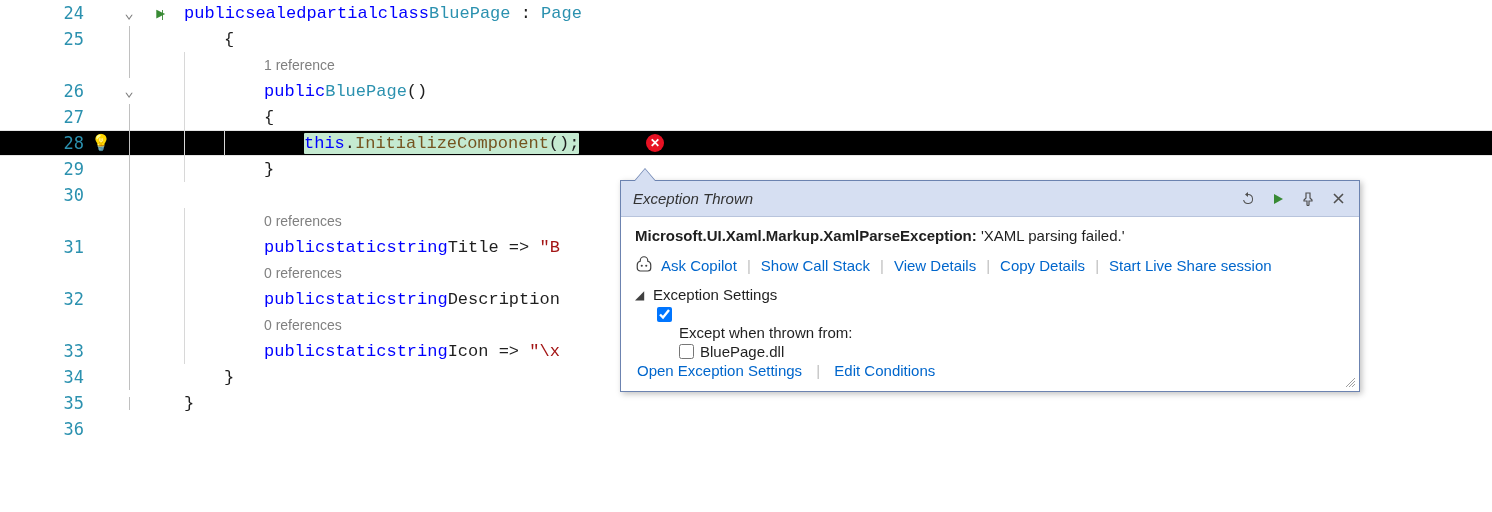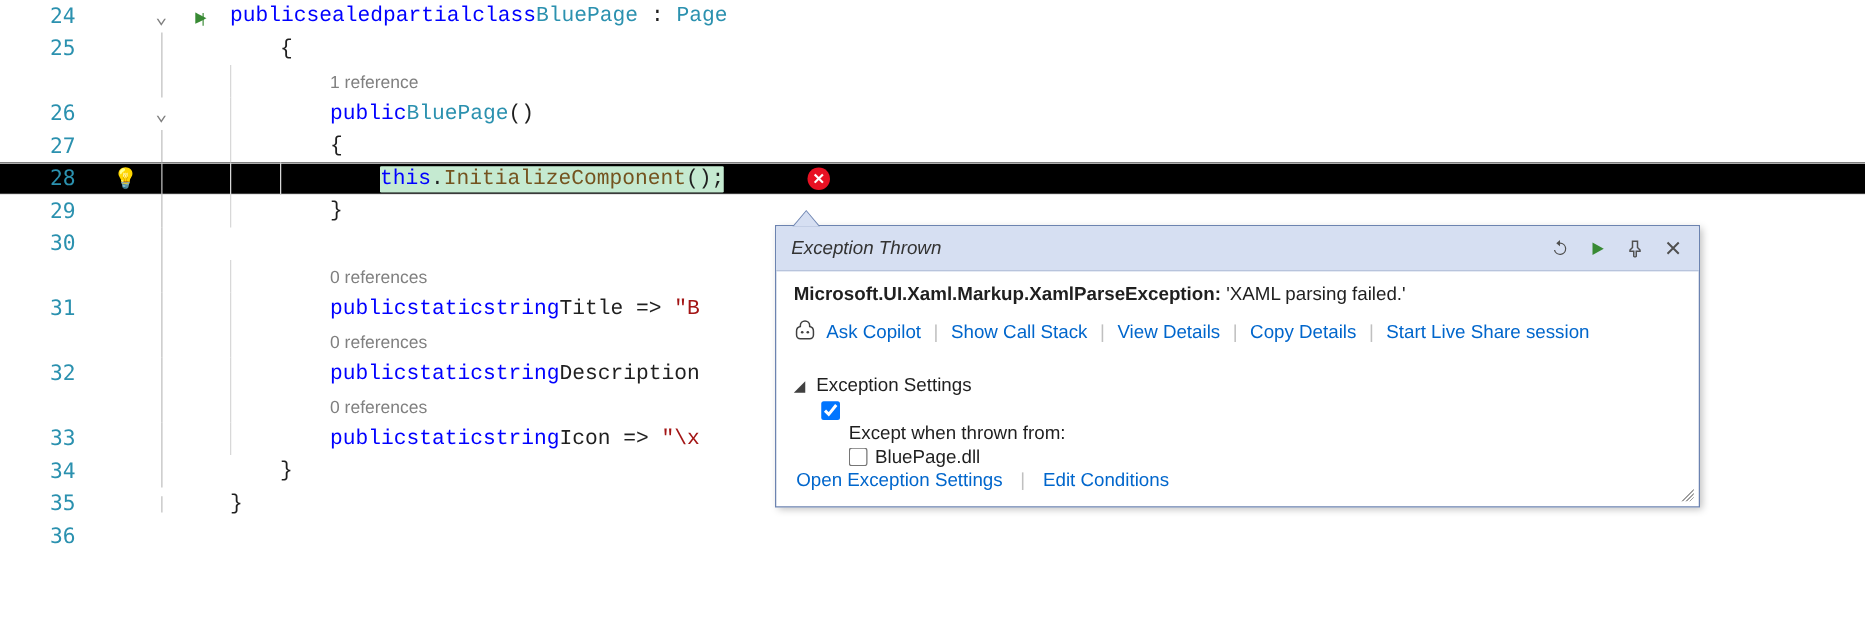--- a/index.html
+++ b/index.html
@@ -22,21 +22,21 @@
   .line-row.ref-row { height: 26px; }
   .margin-indicator {
     width: 40px;
     display: flex;
     align-items: center;
     justify-content: center;
     flex-shrink: 0;
   }
   .line-number {
     width: 50px;
-    text-align: left;
+    text-align: right;
     color: #2b91af;
     padding-right: 6px;
     flex-shrink: 0;
     font-family: Consolas, monospace;
   }
   .bp-col {
     width: 22px;
     flex-shrink: 0;
     display: flex;
     align-items: center;
@@ -173,21 +173,21 @@
     margin-left: 4px;
   }
   .ex-body { padding: 10px 18px 12px 14px; }
   .ex-msg { margin-bottom: 12px; }
   .ex-msg b { font-weight: 600; }
   .ex-links {
     display: flex;
     align-items: center;
     flex-wrap: wrap;
     gap: 0;
-    margin-bottom: 26px;
+    margin-bottom: 12px;
   }
   .ex-link {
     color: #0066cc;
     cursor: pointer;
     padding: 0 2px;
   }
   .ex-sep {
     color: #c0c0c0;
     padding: 0 8px;
   }

